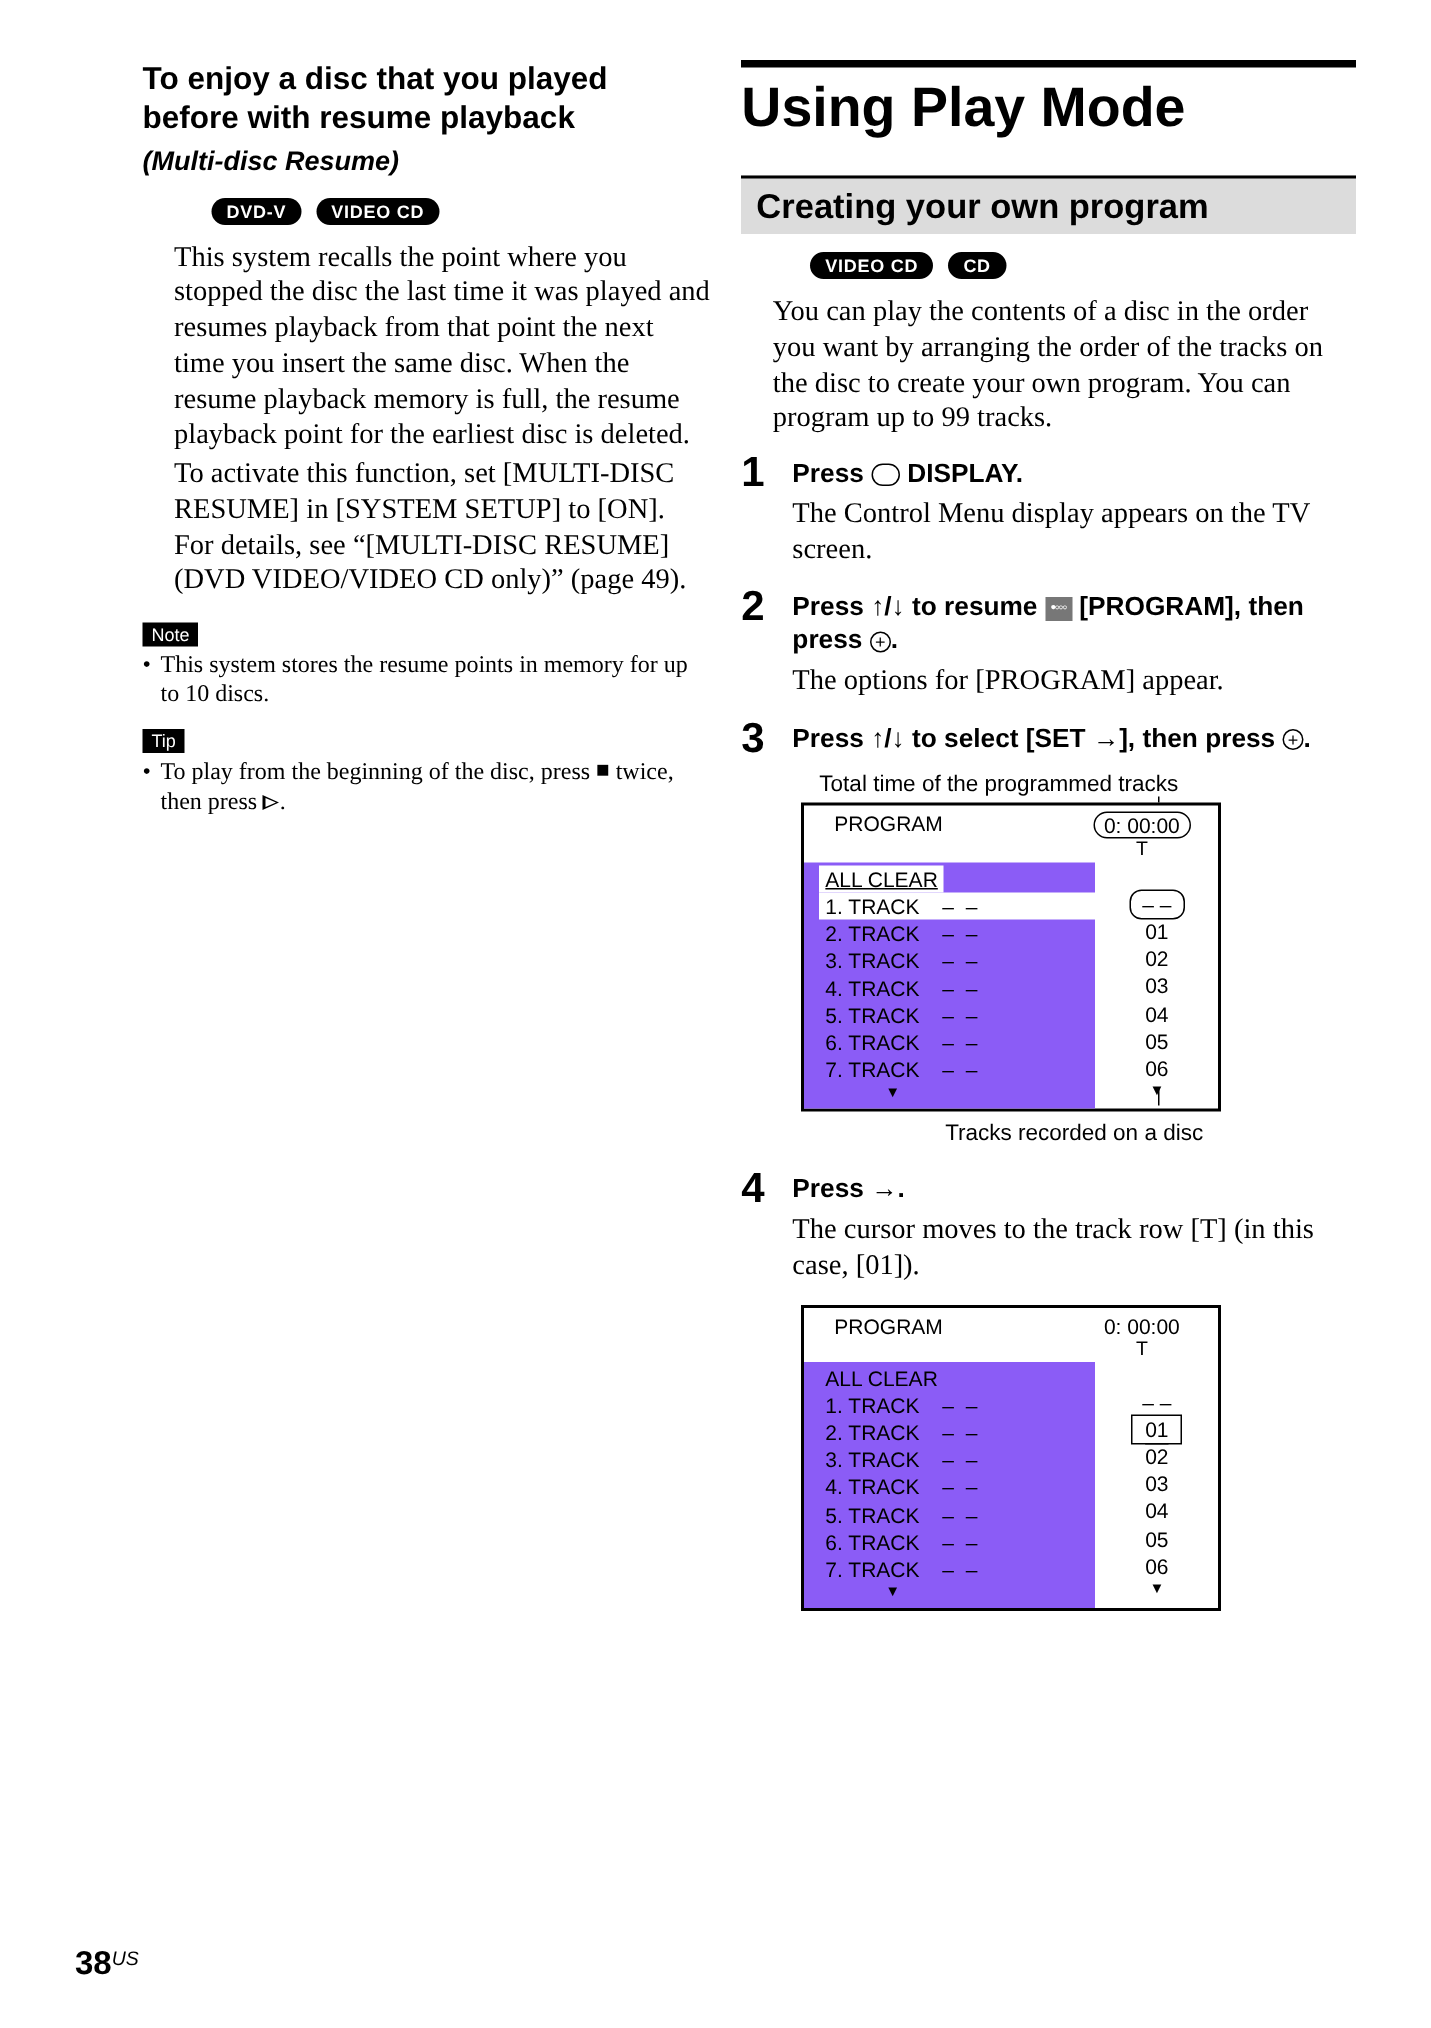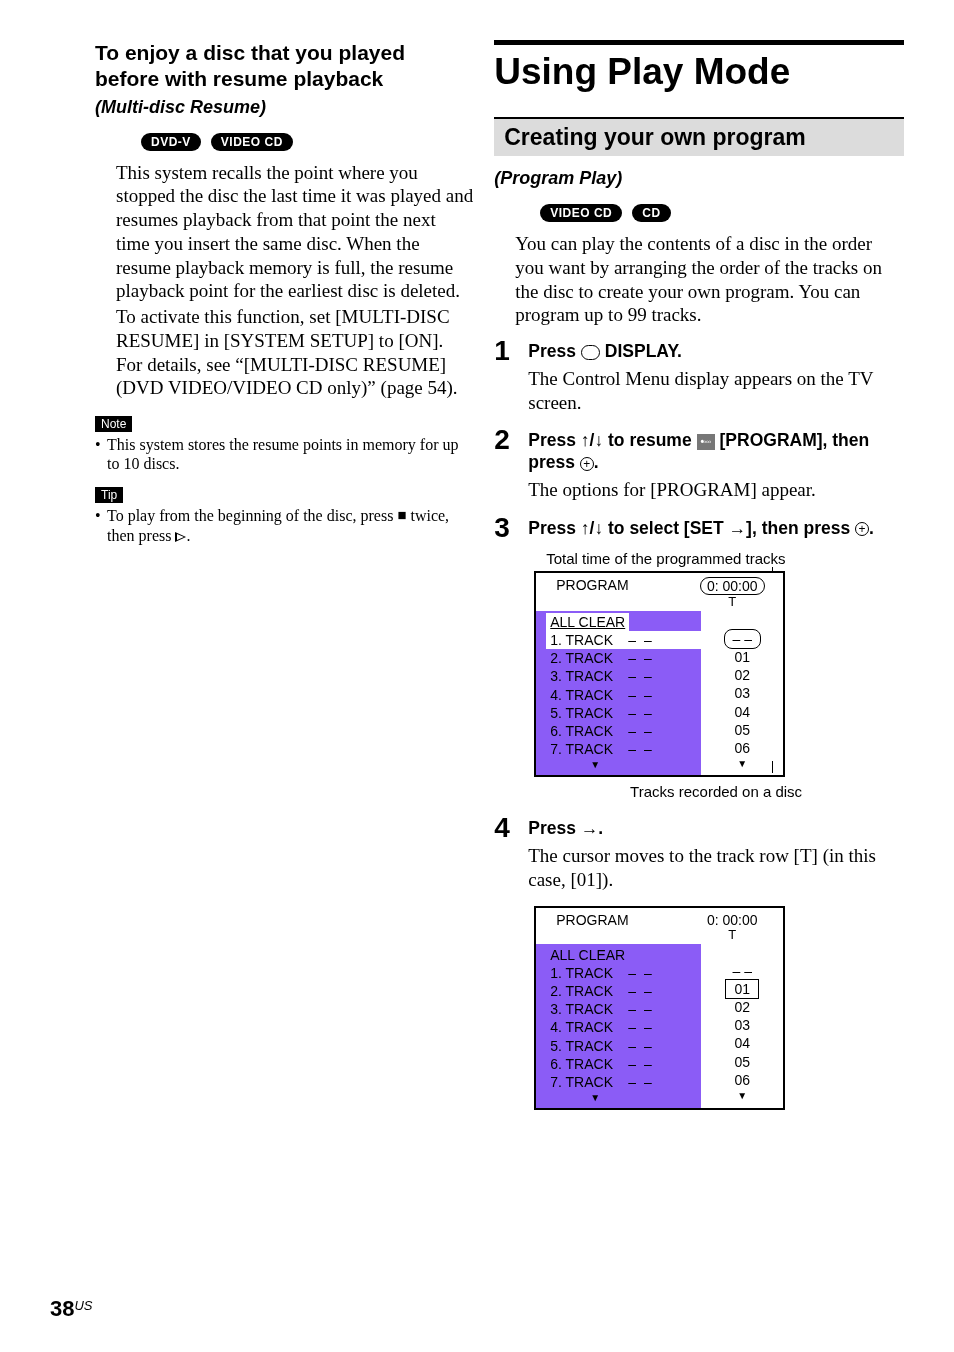--- a/index.html
+++ b/index.html
@@ -165,21 +165,21 @@
 
   .screen-caption {
     font-family: Arial, Helvetica, sans-serif;
     font-size: 15px;
     margin: 10px 0 4px 18px;
   }
   .screen-caption.center { text-align:center; margin-left:0; margin-top: 6px;}
 
   .osd {
     border: 2px solid #000;
-    width: 251px;
+    width: 280px;
     margin: 0 0 0 6px;
     font-family: Arial, Helvetica, sans-serif;
     font-size: 14px;
     position: relative;
     background:#fff;
   }
   .osd .hdr {
     display:flex;
     padding: 4px 12px 2px 20px;
   }
@@ -240,42 +240,41 @@
     <div class="bold-head">
       <span>To enjoy a disc that you played</span>
       <span class="line2">before with resume playback</span>
     </div>
     <div class="sub-italic">(Multi-disc Resume)</div>
     <div class="badges">
       <span class="badge">DVD-V</span>
       <span class="badge">VIDEO CD</span>
     </div>
     <p class="body">This system recalls the point where you stopped the disc the last time it was played and resumes playback from that point the next time you insert the same disc. When the resume playback memory is full, the resume playback point for the earliest disc is deleted.</p>
-    <p class="body">To activate this function, set [MULTI-DISC RESUME] in [SYSTEM SETUP] to [ON]. For details, see “[MULTI-DISC RESUME] (DVD VIDEO/VIDEO CD only)” (page 54).</p>
+    <p class="body">To activate this function, set [MULTI-DISC RESUME] in [SYSTEM SETUP] to [ON]. For details, see “[MULTI-DISC RESUME] (DVD VIDEO/VIDEO CD only)” (page 49).</p>
 
     <div class="note-tag">Note</div>
     <div class="note-text bullet-line">
       <span class="dot">•</span>
       <span class="txt">This system stores the resume points in memory for up to 10 discs.</span>
     </div>
 
     <div class="tip-tag">Tip</div>
     <div class="tip-text bullet-line">
       <span class="dot">•</span>
       <span class="txt">
         <span>To play from the beginning of the disc, press </span><span class="stop-sq">■</span><span> twice, then press </span><span class="play-tri"></span><span>.</span>
       </span>
     </div>
   </div>
 
   <div class="col col-right">
     <div class="rule-bar"></div>
     <div class="section-title">Using Play Mode</div>
     <div class="subsection-bar">Creating your own program</div>
-    <div class="sub-italic">(Program Play)</div>
     <div class="badges">
       <span class="badge">VIDEO CD</span>
       <span class="badge">CD</span>
     </div>
     <p class="body" style="margin-bottom:10px;">You can play the contents of a disc in the order you want by arranging the order of the tracks on the disc to create your own program. You can program up to 99 tracks.</p>
 
     <div class="steps">
 
       <div class="step">
         <div class="step-num">1</div>

